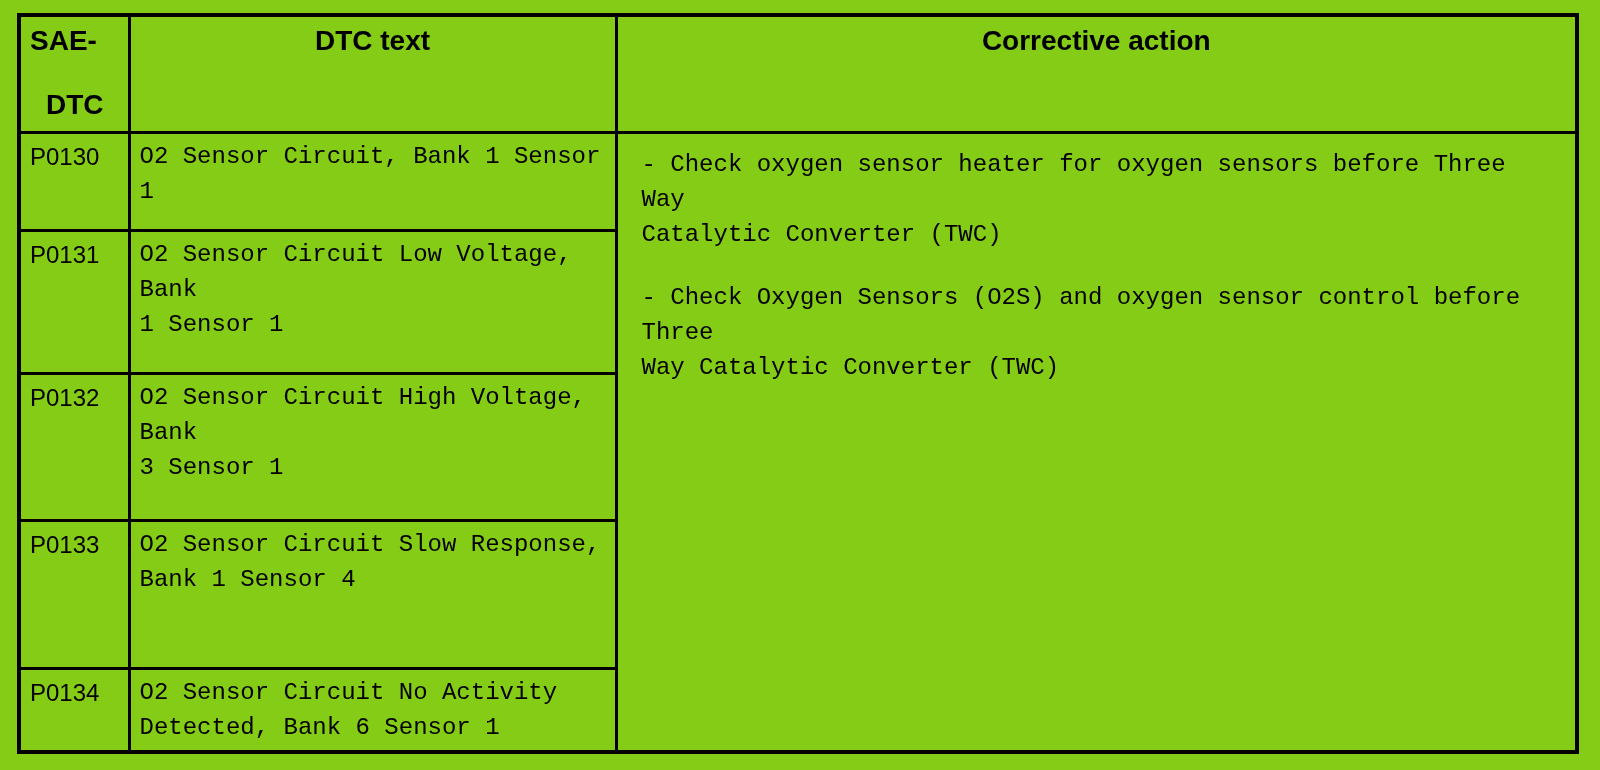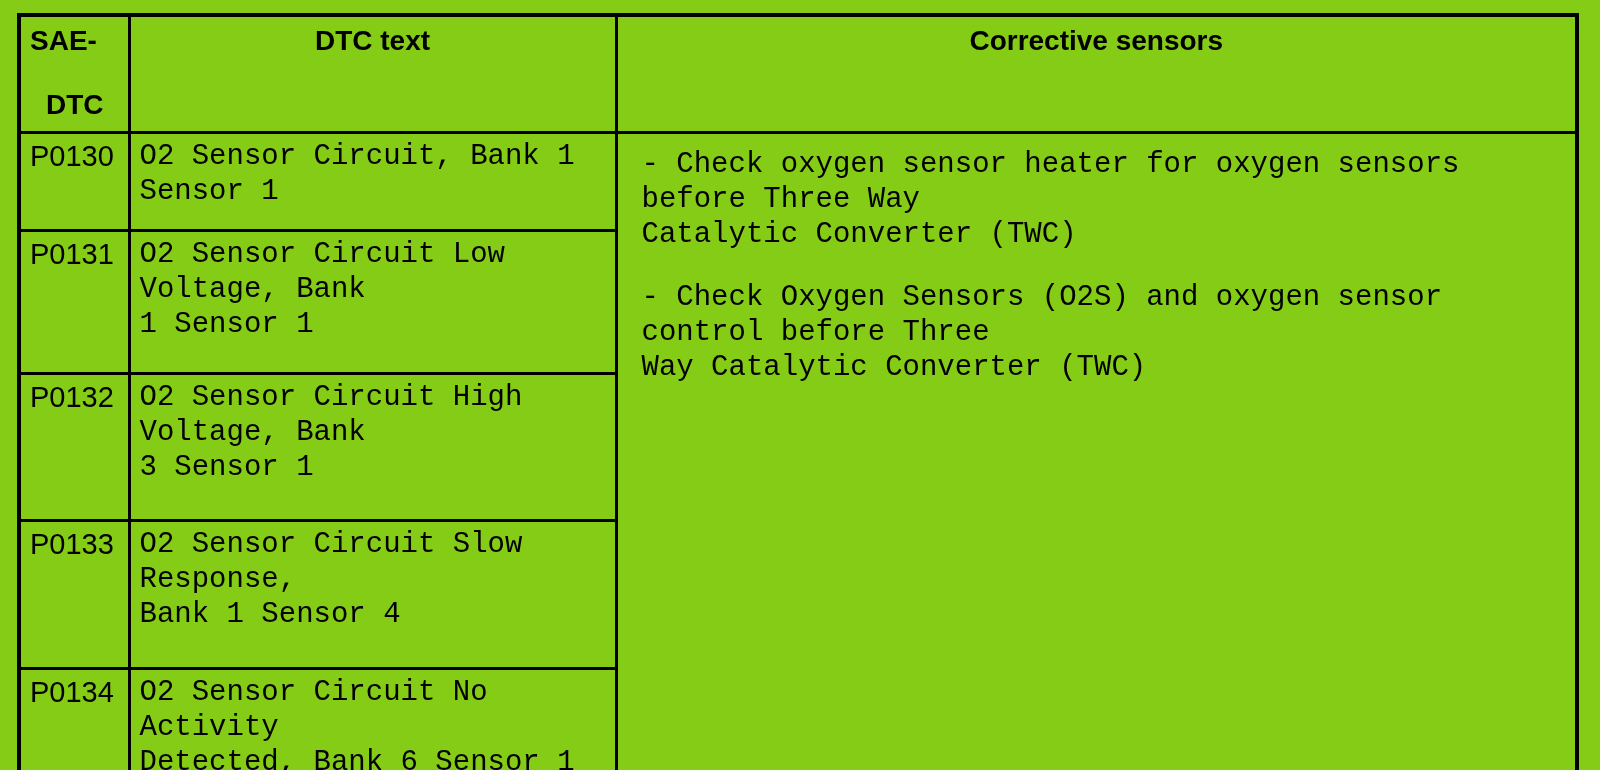--- a/index.html
+++ b/index.html
@@ -39,21 +39,21 @@
   .dtc-table tr:nth-child(2) { height: 98px;  }
   .dtc-table tr:nth-child(3) { height: 143px; }
   .dtc-table tr:nth-child(4) { height: 147px; }
   .dtc-table tr:nth-child(5) { height: 148px; }
   .dtc-table tr:nth-child(6) { height: 78px;  }
 
   .cell {
     border: 3px solid #000000;
     vertical-align: top;
     padding: 5px 9px;
-    font-size: 29px;
+    font-size: 24px;
     line-height: 35px;
     font-weight: normal;
     text-align: left;
     overflow: hidden;
   }
   th.cell {
     font-weight: bold;
     font-size: 28px;
     padding-top: 6px;
   }
@@ -80,21 +80,21 @@
       <col class="col-text">
       <col class="col-action">
     </colgroup>
     <tbody>
       <tr>
         <th class="cell">
           <div class="hdr-line">SAE-</div>
           <div class="hdr-line hdr-line2">DTC</div>
         </th>
         <th class="cell center">DTC text</th>
-        <th class="cell center">Corrective sensors</th>
+        <th class="cell center">Corrective action</th>
       </tr>
 
       <tr>
         <td class="cell">P0130</td>
         <td class="cell multiline">O2 Sensor Circuit, Bank 1 Sensor 1</td>
         <td class="cell action-cell" rowspan="5">
           <p class="action-para multiline">- Check oxygen sensor heater for oxygen sensors before Three Way
 Catalytic Converter (TWC)</p>
           <p class="action-para multiline">- Check Oxygen Sensors (O2S) and oxygen sensor control before Three
 Way Catalytic Converter (TWC)</p>

